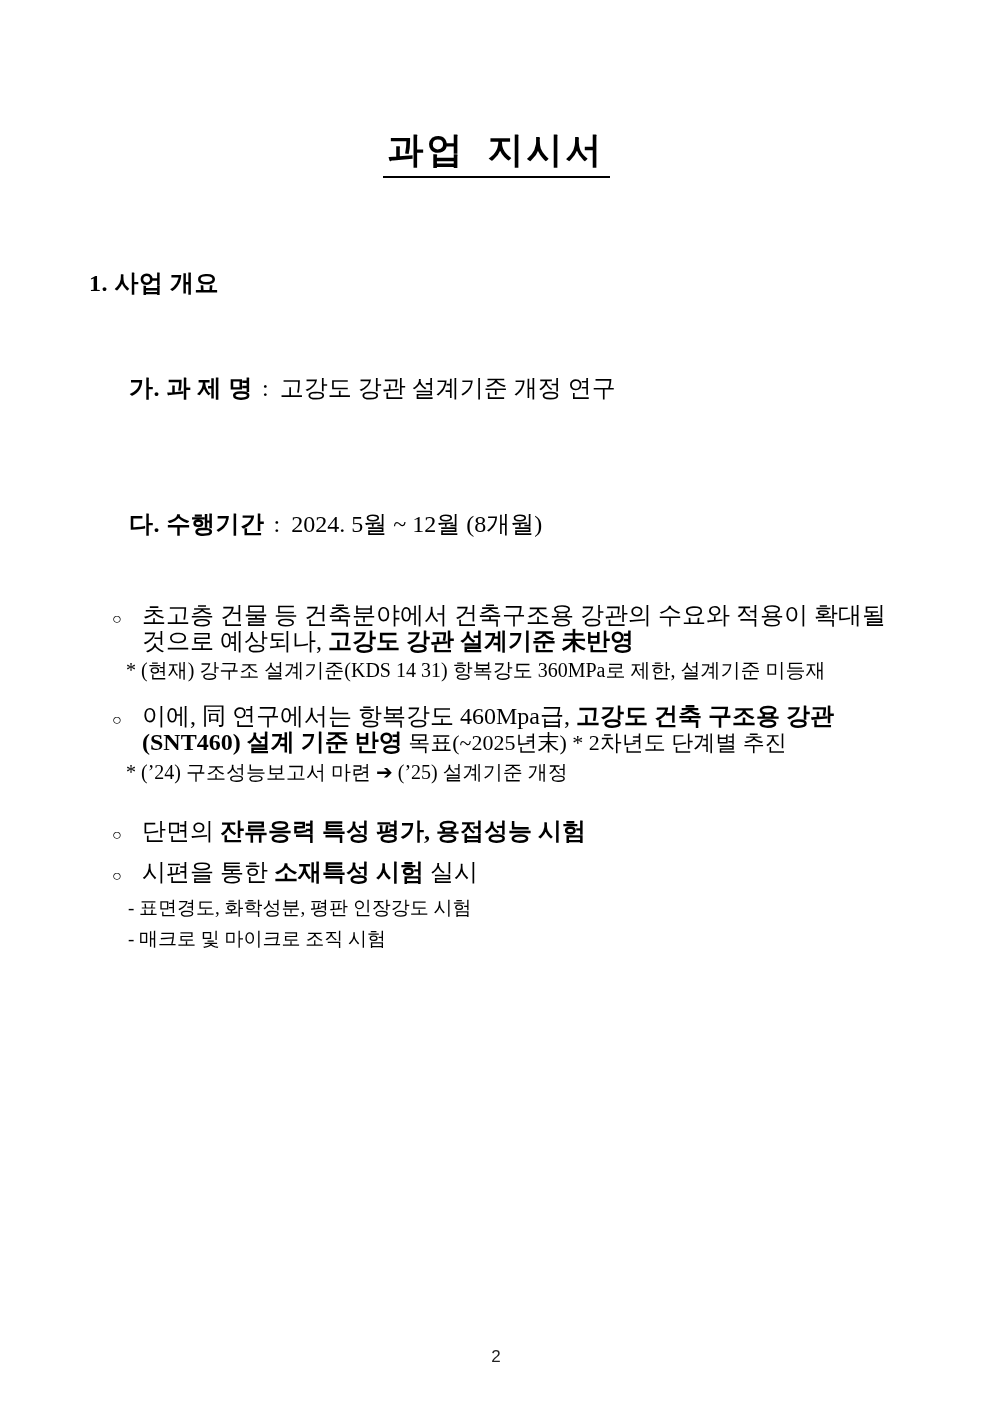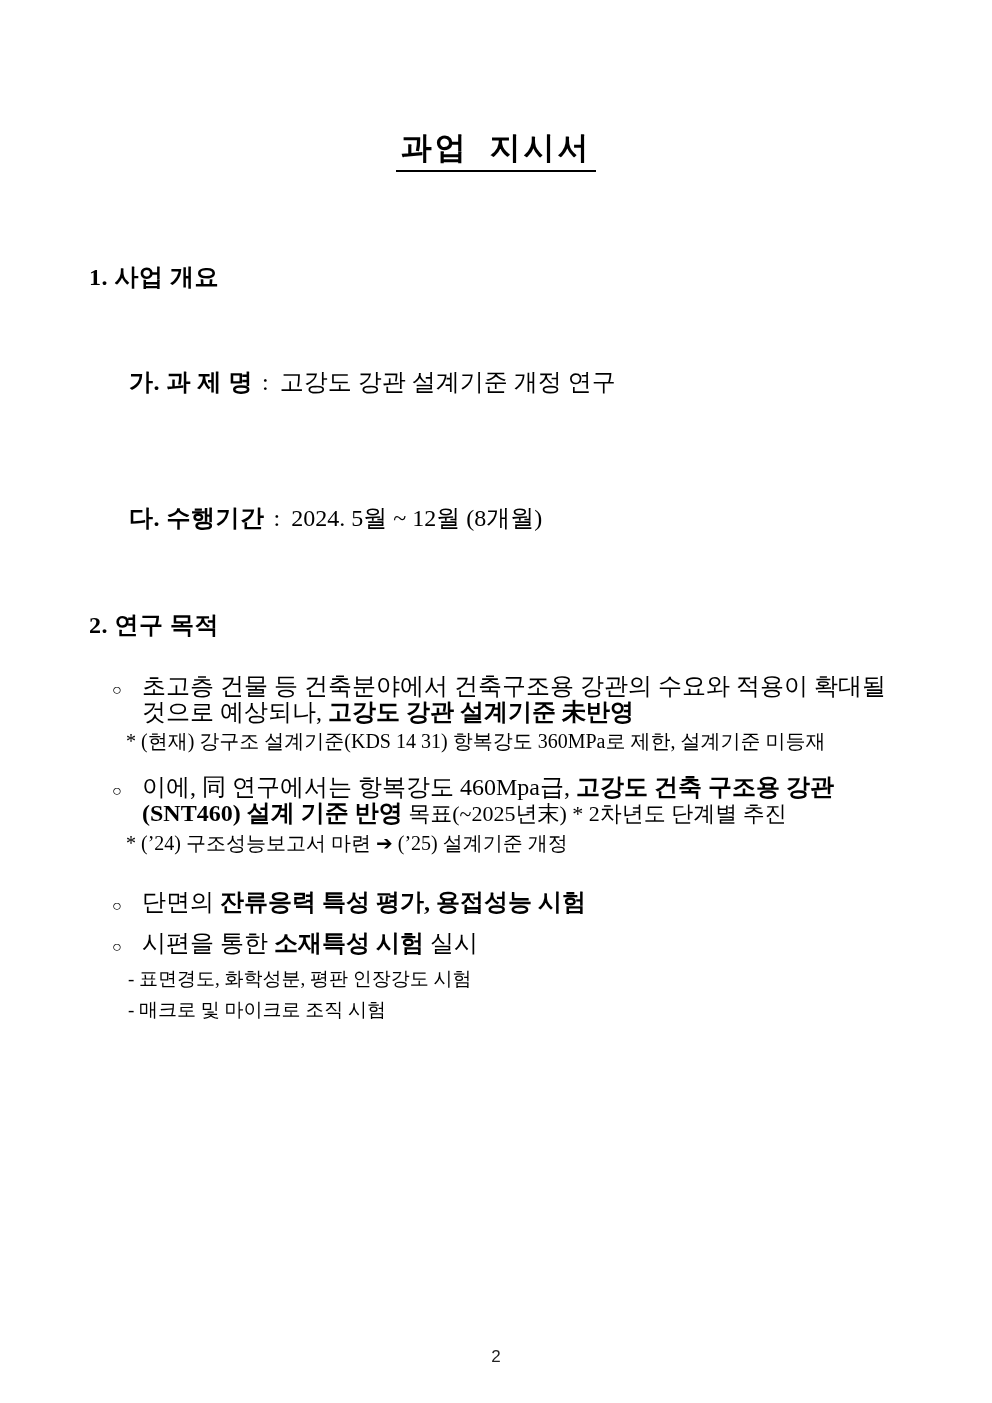--- a/index.html
+++ b/index.html
@@ -13,21 +13,21 @@
   .page {
     position: relative;
     width: 992px; height: 1403px;
     background: #ffffff;
   }
 
   
   .title-wrap { padding-top: 131px; text-align: center; }
   .doc-title {
     display: inline-block;
-    font-size: 31px; font-weight: bold;
+    font-size: 36px; font-weight: bold;
     letter-spacing: 3px; word-spacing: 10px;
     line-height: 1.1;
     border-bottom: 2px solid #000;
     padding: 0 5px 5px 5px;
     white-space: pre;
   }
 
   
   .sec-heading {
     margin-left: 89px;
@@ -108,21 +108,20 @@
   <div class="kv-item first">
     <span class="kv-label">가. 과 제 명</span><span class="kv-sep">:</span><span class="kv-value">고강도 강관 설계기준 개정 연구</span>
   </div>
 
 
   <div class="kv-item">
     <span class="kv-label">다. 수행기간</span><span class="kv-sep">:</span><span class="kv-value">2024. 5월 ~ 12월 (8개월)</span>
   </div>
 
 
-  <h2 class="sec-heading sec2-heading">2. 연구 목적</h2>
 
   <div class="bullet bullet-1">
     <span class="bullet-marker">○</span>
     <div class="bullet-text">
       <span>초고층 건물 등 건축분야에서 건축구조용 강관의 수요와 적용이 확대될 것으로 예상되나, </span><span class="b">고강도 강관 설계기준 未반영</span>
     </div>
   </div>
   <div class="note">* (현재) 강구조 설계기준(KDS 14 31) 항복강도 360MPa로 제한, 설계기준 미등재</div>
 
   <div class="bullet bullet-2">

